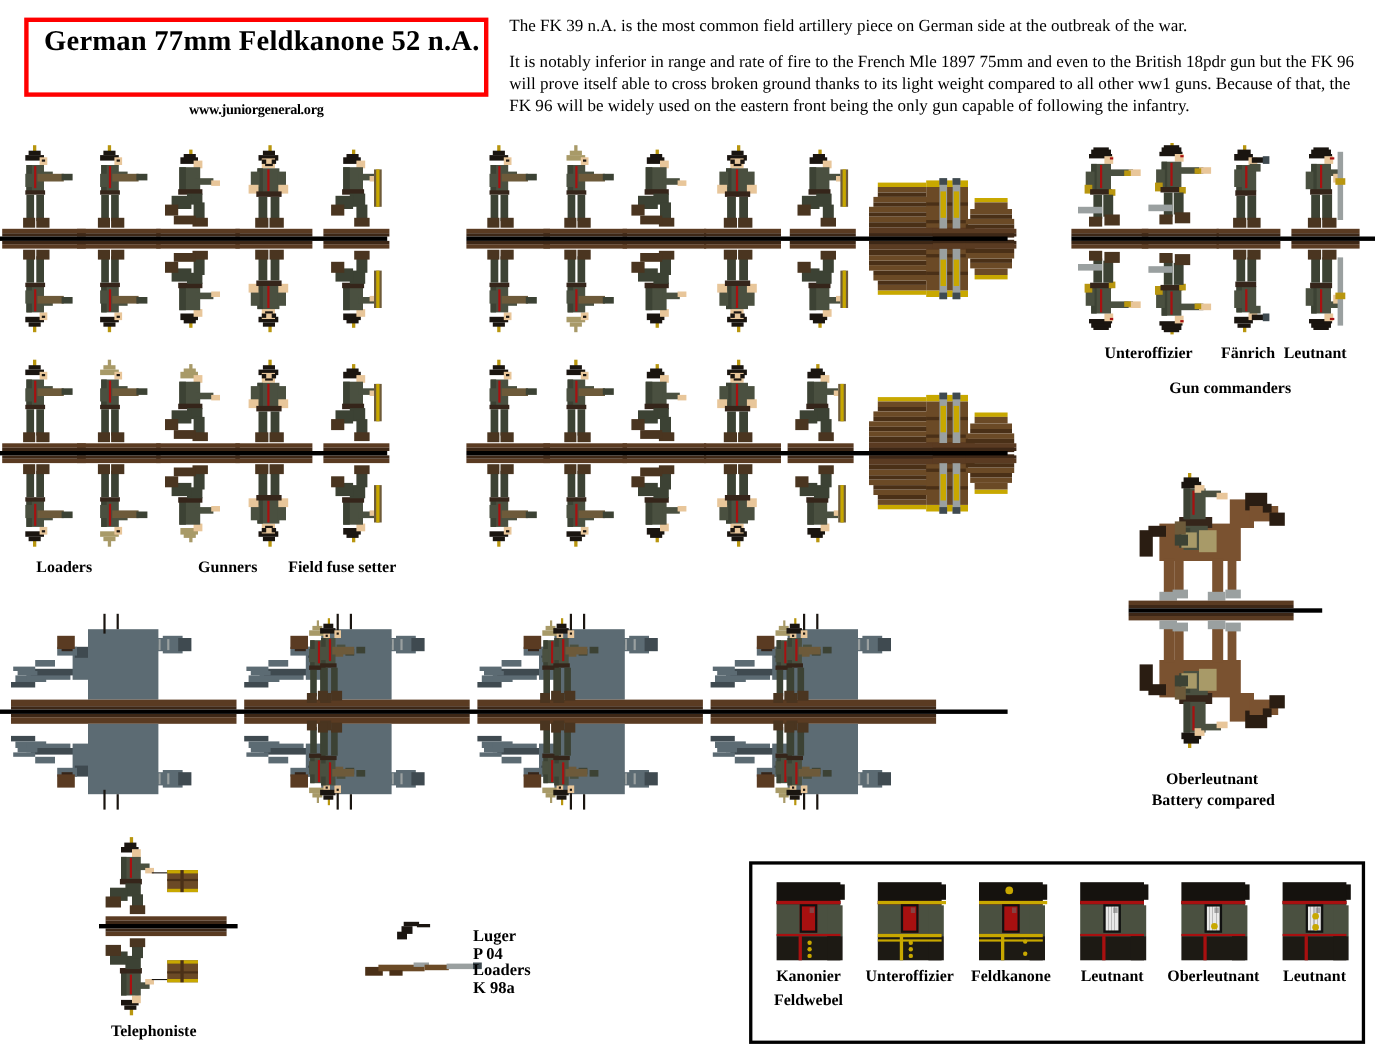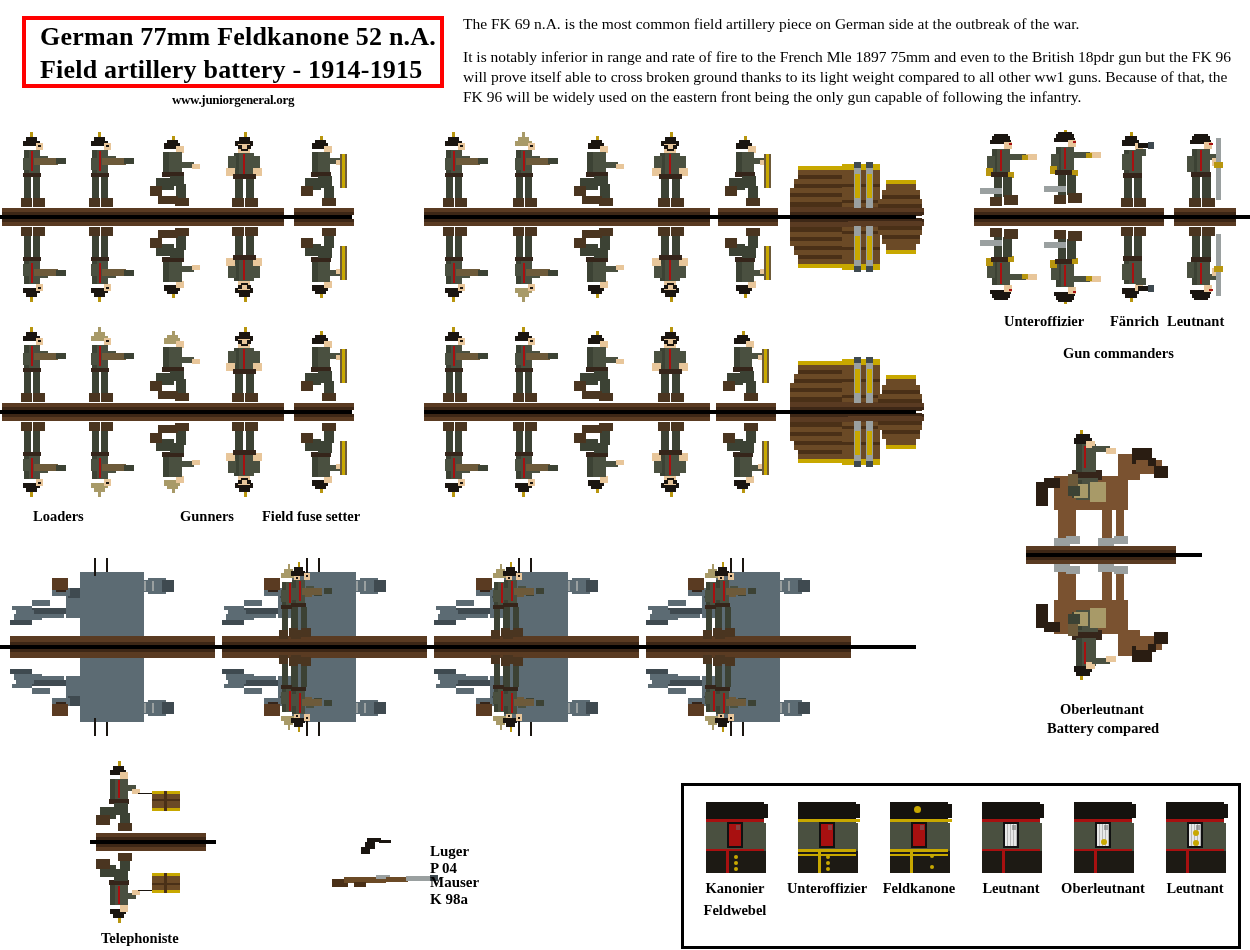--- a/index.html
+++ b/index.html
@@ -73,26 +73,25 @@
     font-weight:bold;font-size:14.5px;}
 
   
   .wlabel{font-weight:bold;font-size:15px;}
 </style>
 </head>
 <body>
 
 <div class="abs" id="title-box">
   <div class="tline">German 77mm Feldkanone 52 n.A.</div>
-  <div class="tline">Field artillery battery - 1914-1915</div>
 </div>
 <div class="abs" id="site-url">www.juniorgeneral.org</div>
 
 <div class="abs" id="desc">
-  <p>The FK 69 n.A. is the most common field artillery piece on German side at the outbreak of the war.</p>
+  <p>The FK 39 n.A. is the most common field artillery piece on German side at the outbreak of the war.</p>
   <p>It is notably inferior in range and rate of fire to the French Mle 1897 75mm and even to the British 18pdr gun but the FK 96 will prove itself able to cross broken ground thanks to its light weight compared to all other ww1 guns. Because of that, the FK 96 will be widely used on the eastern front being the only gun capable of following the infantry.</p>
 </div>
 
 <div id="sprites">
     <div class="fig" style="left:10px;top:132px;width:60px;height:83px;">
           <div class="sp" style="">
         <div class="px br" style="left:20px;top:0px;width:3px;height:6px;"></div>
         <div class="px hr" style="left:16px;top:5px;width:11px;height:4px;"></div>
         <div class="px hr" style="left:13px;top:9px;width:17px;height:5px;"></div>
         <div class="px sk" style="left:26px;top:11px;width:7px;height:7px;"></div>
@@ -2208,21 +2207,21 @@
 
   <div class="abs" style="left:332px;top:873px;width:110px;height:16px;">
     <div class="px wdd" style="left:0;top:6px;width:16px;height:8px;"></div>
     <div class="px wd" style="left:12px;top:4px;width:42px;height:6px;"></div>
     <div class="px wdd" style="left:22px;top:9px;width:12px;height:5px;"></div>
     <div class="px gy" style="left:44px;top:2px;width:14px;height:4px;"></div>
     <div class="px wd" style="left:54px;top:4px;width:22px;height:5px;"></div>
     <div class="px gy" style="left:74px;top:3px;width:26px;height:5px;"></div>
     <div class="px gnd" style="left:98px;top:2px;width:8px;height:6px;"></div>
   </div>
-  <div class="abs wlabel" style="left:430px;top:874px;">Mauser K 98a</div>
+  <div class="abs wlabel" style="left:430px;top:874px;">Loaders K 98a</div>
 </div>
 
 <div class="abs" id="insignia-panel">
   <div id="insignia-holder">
       <div class="ins" style="left:18px;top:16px;">
       <div class="tunic"></div>
       <div class="tunic2"></div>
       <div class="lower"></div>
       <div class="lower2"></div>
       <div class="collar2"></div>

